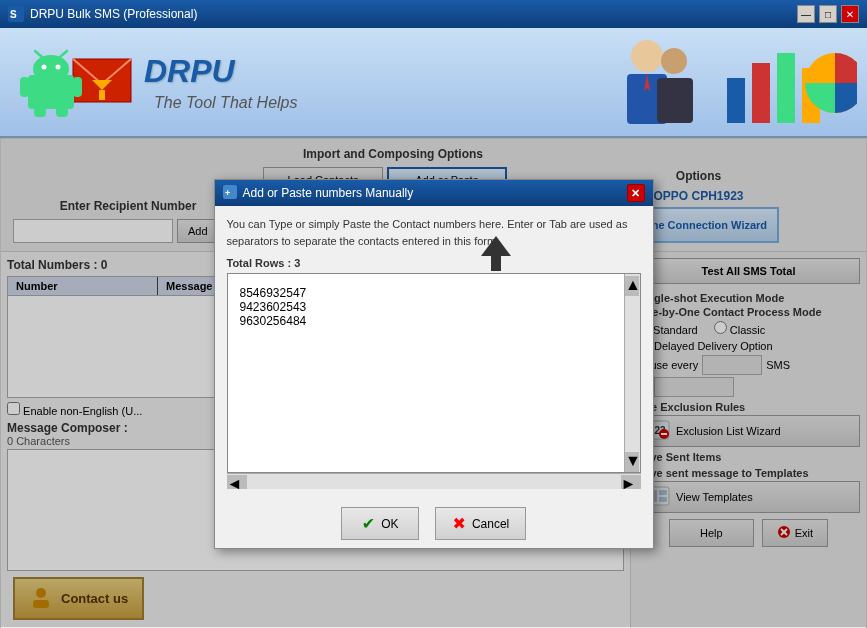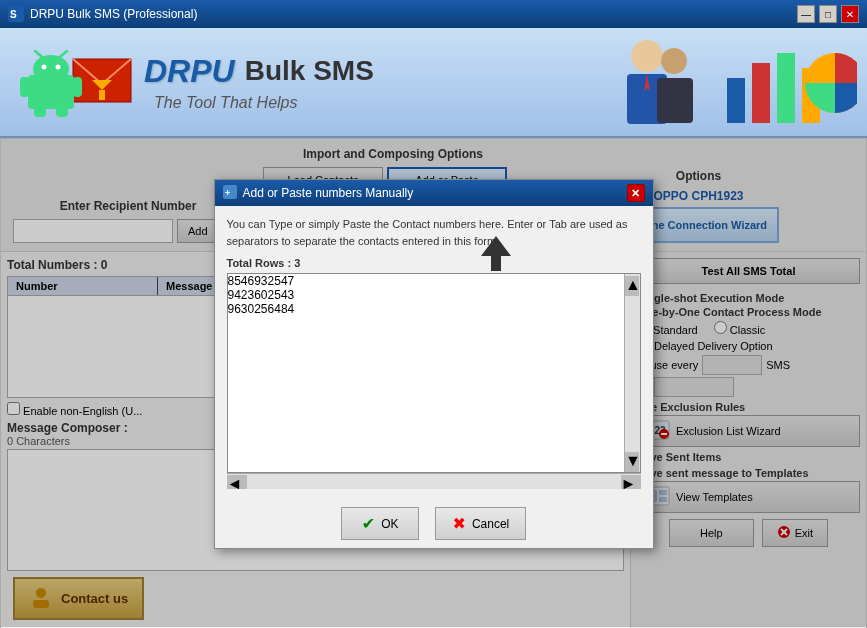--- a/index.html
+++ b/index.html
@@ -283,21 +283,21 @@
       border: 1px solid #888;
       background: white;
       height: 200px;
       position: relative;
       display: flex;
     }
     .dialog-textarea {
       flex: 1;
       border: none;
       outline: none;
-      padding: 0;
+      padding: 12px;
       font-size: 12px;
       resize: none;
       font-family: Arial, sans-serif;
     }
     .dialog-scrollbar {
       width: 16px;
       background: #e0e0e0;
       border-left: 1px solid #aaa;
       display: flex; flex-direction: column; align-items: center;
     }
@@ -378,21 +378,20 @@
 
         <polygon points="30,32 20,22 40,22" fill="#ffaa00"></polygon>
         <rect x="27" y="32" width="6" height="10" fill="#ffaa00"></rect>
       </svg>
     </div>
   </div>
 
   <div class="header-logo-box">
     <div class="header-brand">
       <span class="drpu-text">DRPU</span>
-      <span class="bulk-sms-text">Bulk SMS</span>
     </div>
     <div class="tagline">The Tool That Helps</div>
   </div>
 
   <div style="position:absolute;right:155px;bottom:0;width:110px;height:100px;overflow:hidden;">
     <svg width="110" height="100" viewBox="0 0 110 100">
 
       <circle cx="45" cy="20" r="16" fill="#e8c89a"></circle>
       <rect x="25" y="38" width="40" height="50" rx="4" fill="#2255aa"></rect>
       <circle cx="72" cy="25" r="13" fill="#c8a070"></circle>

